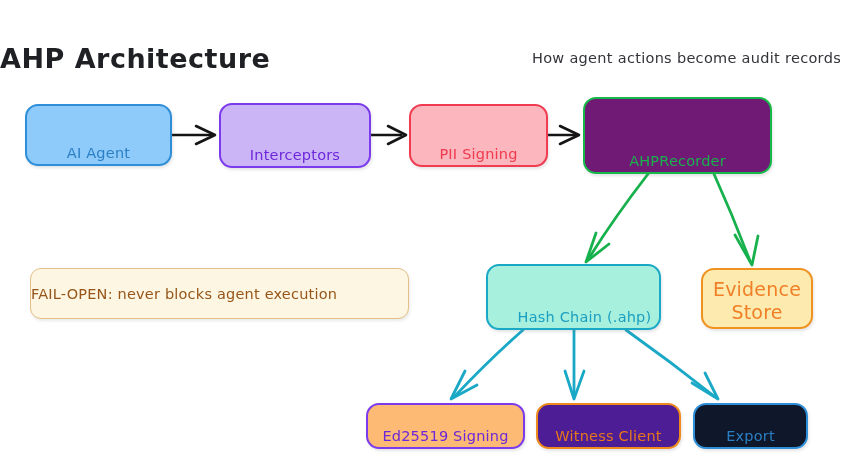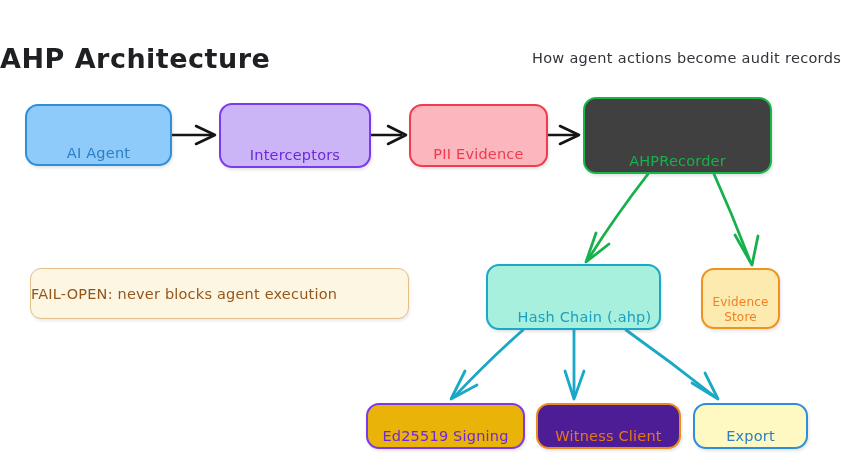--- a/index.html
+++ b/index.html
@@ -77,21 +77,21 @@
   }
 
   .node-label { display: block; white-space: pre-line; }
 
   
   #n-ai-agent      { left: 25px;  top: 104px; width: 147px; height: 62px; }
   #n-interceptors  { left: 219px; top: 103px; width: 152px; height: 65px; }
   #n-pii-filters   { left: 409px; top: 104px; width: 139px; height: 63px; }
   #n-ahprecorder   { left: 583px; top: 97px;  width: 189px; height: 77px; }
   #n-hash-chain    { left: 486px; top: 264px; width: 175px; height: 66px; padding-left: 28px; }
-  #n-evidence      { left: 701px; top: 268px; width: 79px; height: 61px; font-size: 12px; }
+  #n-evidence      { left: 701px; top: 268px; width: 112px; height: 61px; font-size: 19px; }
   #n-ed25519       { left: 366px; top: 403px; width: 159px; height: 46px; }
   #n-witness       { left: 536px; top: 403px; width: 145px; height: 46px; }
   #n-export        { left: 693px; top: 403px; width: 115px; height: 46px; }
 
   #note-fail-open {
     position: absolute;
     left: 30px;
     top: 268px;
     width: 379px;
     height: 51px;
@@ -157,45 +157,45 @@
 
   <div class="node" id="n-ai-agent" style="background: rgb(142, 203, 250); border-color: rgb(46, 143, 216); color: rgb(43, 127, 196);">
     <span class="node-label">AI Agent</span>
   </div>
 
   <div class="node" id="n-interceptors" style="background: rgb(204, 181, 247); border-color: rgb(124, 58, 237); color: rgb(109, 40, 217);">
     <span class="node-label">Interceptors</span>
   </div>
 
   <div class="node" id="n-pii-filters" style="background: rgb(252, 182, 189); border-color: rgb(240, 59, 80); color: rgb(239, 59, 78);">
-    <span class="node-label">PII Evidence</span>
-  </div>
-
-  <div class="node" id="n-ahprecorder" style="background: #404040; border-color: rgb(23, 184, 74); color: rgb(24, 177, 76);">
+    <span class="node-label">PII Signing</span>
+  </div>
+
+  <div class="node" id="n-ahprecorder" style="background: #701a75; border-color: rgb(23, 184, 74); color: rgb(24, 177, 76);">
     <span class="node-label">AHPRecorder</span>
   </div>
 
   <div class="node" id="n-hash-chain" style="background: rgb(168, 240, 222); border-color: rgb(25, 168, 198); color: rgb(27, 159, 192);">
     <span class="node-label">Hash Chain (.ahp)</span>
   </div>
 
   <div class="node" id="n-evidence" style="background: rgb(252, 234, 174); border-color: rgb(240, 146, 31); color: rgb(240, 128, 40);">
     <span class="node-label">Evidence
 Store</span>
   </div>
 
-  <div class="node" id="n-ed25519" style="background: #eab308; border-color: rgb(124, 58, 237); color: rgb(109, 40, 217);">
+  <div class="node" id="n-ed25519" style="background: #fdba74; border-color: rgb(124, 58, 237); color: rgb(109, 40, 217);">
     <span class="node-label">Ed25519 Signing</span>
   </div>
 
   <div class="node" id="n-witness" style="background: #4c1d95; border-color: rgb(239, 138, 29); color: rgb(232, 118, 26);">
     <span class="node-label">Witness Client</span>
   </div>
 
-  <div class="node" id="n-export" style="background: #fef9c3; border-color: rgb(46, 143, 216); color: rgb(43, 127, 196);">
+  <div class="node" id="n-export" style="background: #0f172a; border-color: rgb(46, 143, 216); color: rgb(43, 127, 196);">
     <span class="node-label">Export</span>
   </div>
 
   <div id="note-fail-open">
     <span>FAIL-OPEN: never blocks agent execution</span>
   </div>
 
 </div>
 
 </body></html>

